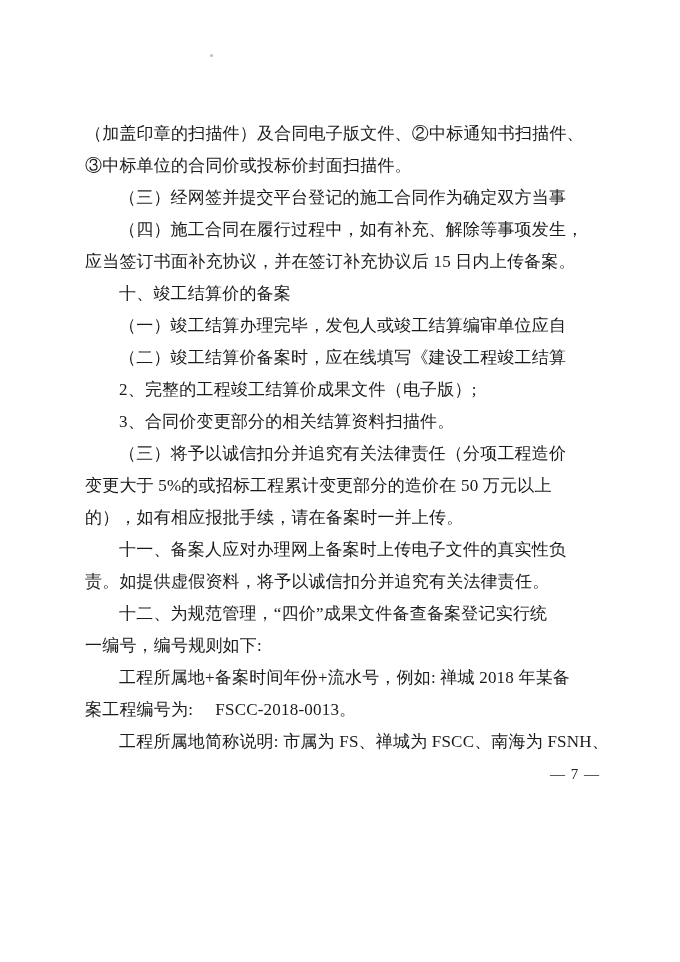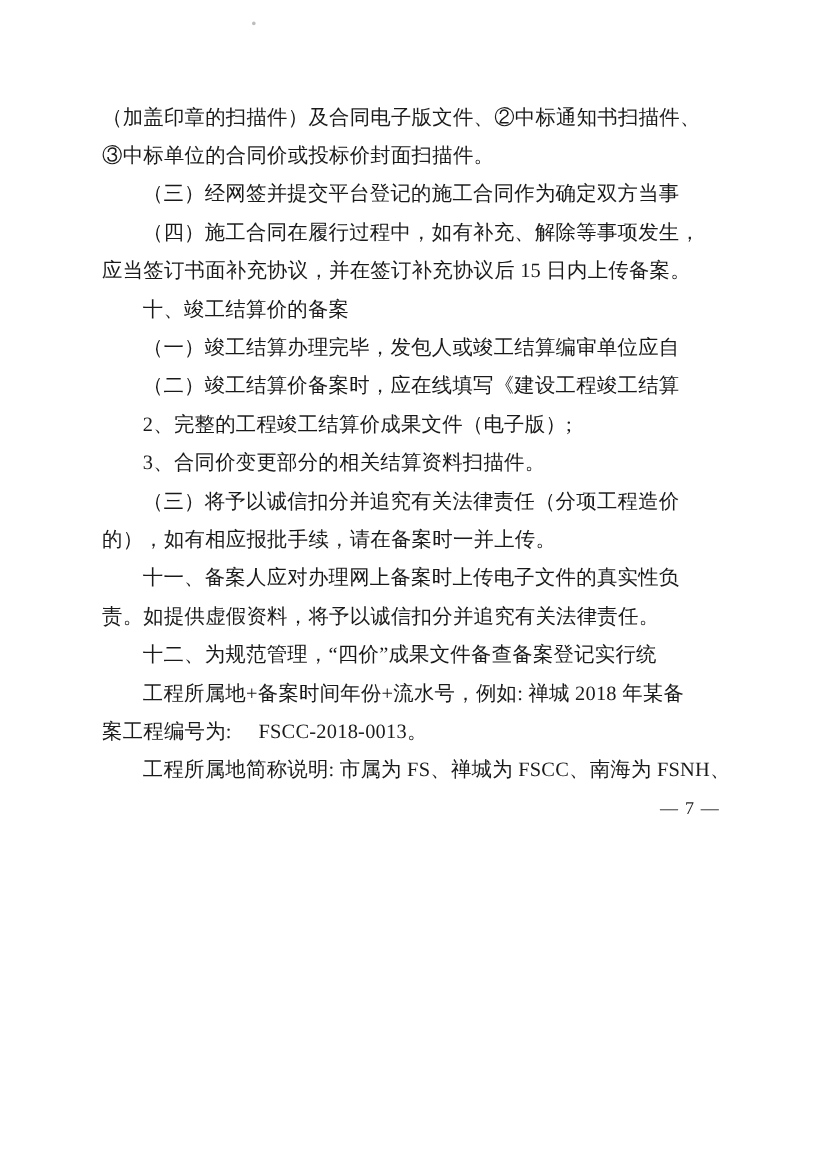--- a/index.html
+++ b/index.html
@@ -22,20 +22,21 @@
     position: absolute;
     left: 210px;
     top: 18px;
     width: 3px;
     height: 3px;
     background: #bdbdbd;
     border-radius: 50%;
   }
   .doc {
     padding: 82px 66px 0 85px;
+    margin-top: 36px;
   }
   .line {
     height: 32px;
     line-height: 32px;
     font-size: 17px;
     letter-spacing: 0.2px;
     white-space: pre;
     overflow: hidden;
   }
   .line.indent {
@@ -61,22 +62,24 @@
     <div class="line">③中标单位的合同价或投标价封面扫描件。</div>
     <div class="line indent">（三）经网签并提交平台登记的施工合同作为确定双方当事</div>
     <div class="line indent">（四）施工合同在履行过程中，如有补充、解除等事项发生，</div>
     <div class="line">应当签订书面补充协议，并在签订补充协议后 15 日内上传备案。</div>
     <div class="line indent">十、竣工结算价的备案</div>
     <div class="line indent">（一）竣工结算办理完毕，发包人或竣工结算编审单位应自</div>
     <div class="line indent">（二）竣工结算价备案时，应在线填写《建设工程竣工结算</div>
     <div class="line indent">2、完整的工程竣工结算价成果文件（电子版）;</div>
     <div class="line indent">3、合同价变更部分的相关结算资料扫描件。</div>
     <div class="line indent">（三）将予以诚信扣分并追究有关法律责任（分项工程造价</div>
+    <div class="line">变更大于 5%的或招标工程累计变更部分的造价在 50 万元以上</div>
     <div class="line">的），如有相应报批手续，请在备案时一并上传。</div>
     <div class="line indent">十一、备案人应对办理网上备案时上传电子文件的真实性负</div>
     <div class="line">责。如提供虚假资料，将予以诚信扣分并追究有关法律责任。</div>
     <div class="line indent">十二、为规范管理，“四价”成果文件备查备案登记实行统</div>
+    <div class="line">一编号，编号规则如下:</div>
     <div class="line indent">工程所属地+备案时间年份+流水号，例如: 禅城 2018 年某备</div>
     <div class="line">案工程编号为:     FSCC-2018-0013。</div>
     <div class="line indent">工程所属地简称说明: 市属为 FS、禅城为 FSCC、南海为 FSNH、</div>
     <div class="pn">— 7 —</div>
   </main>
 </div>
 
 </body></html>

